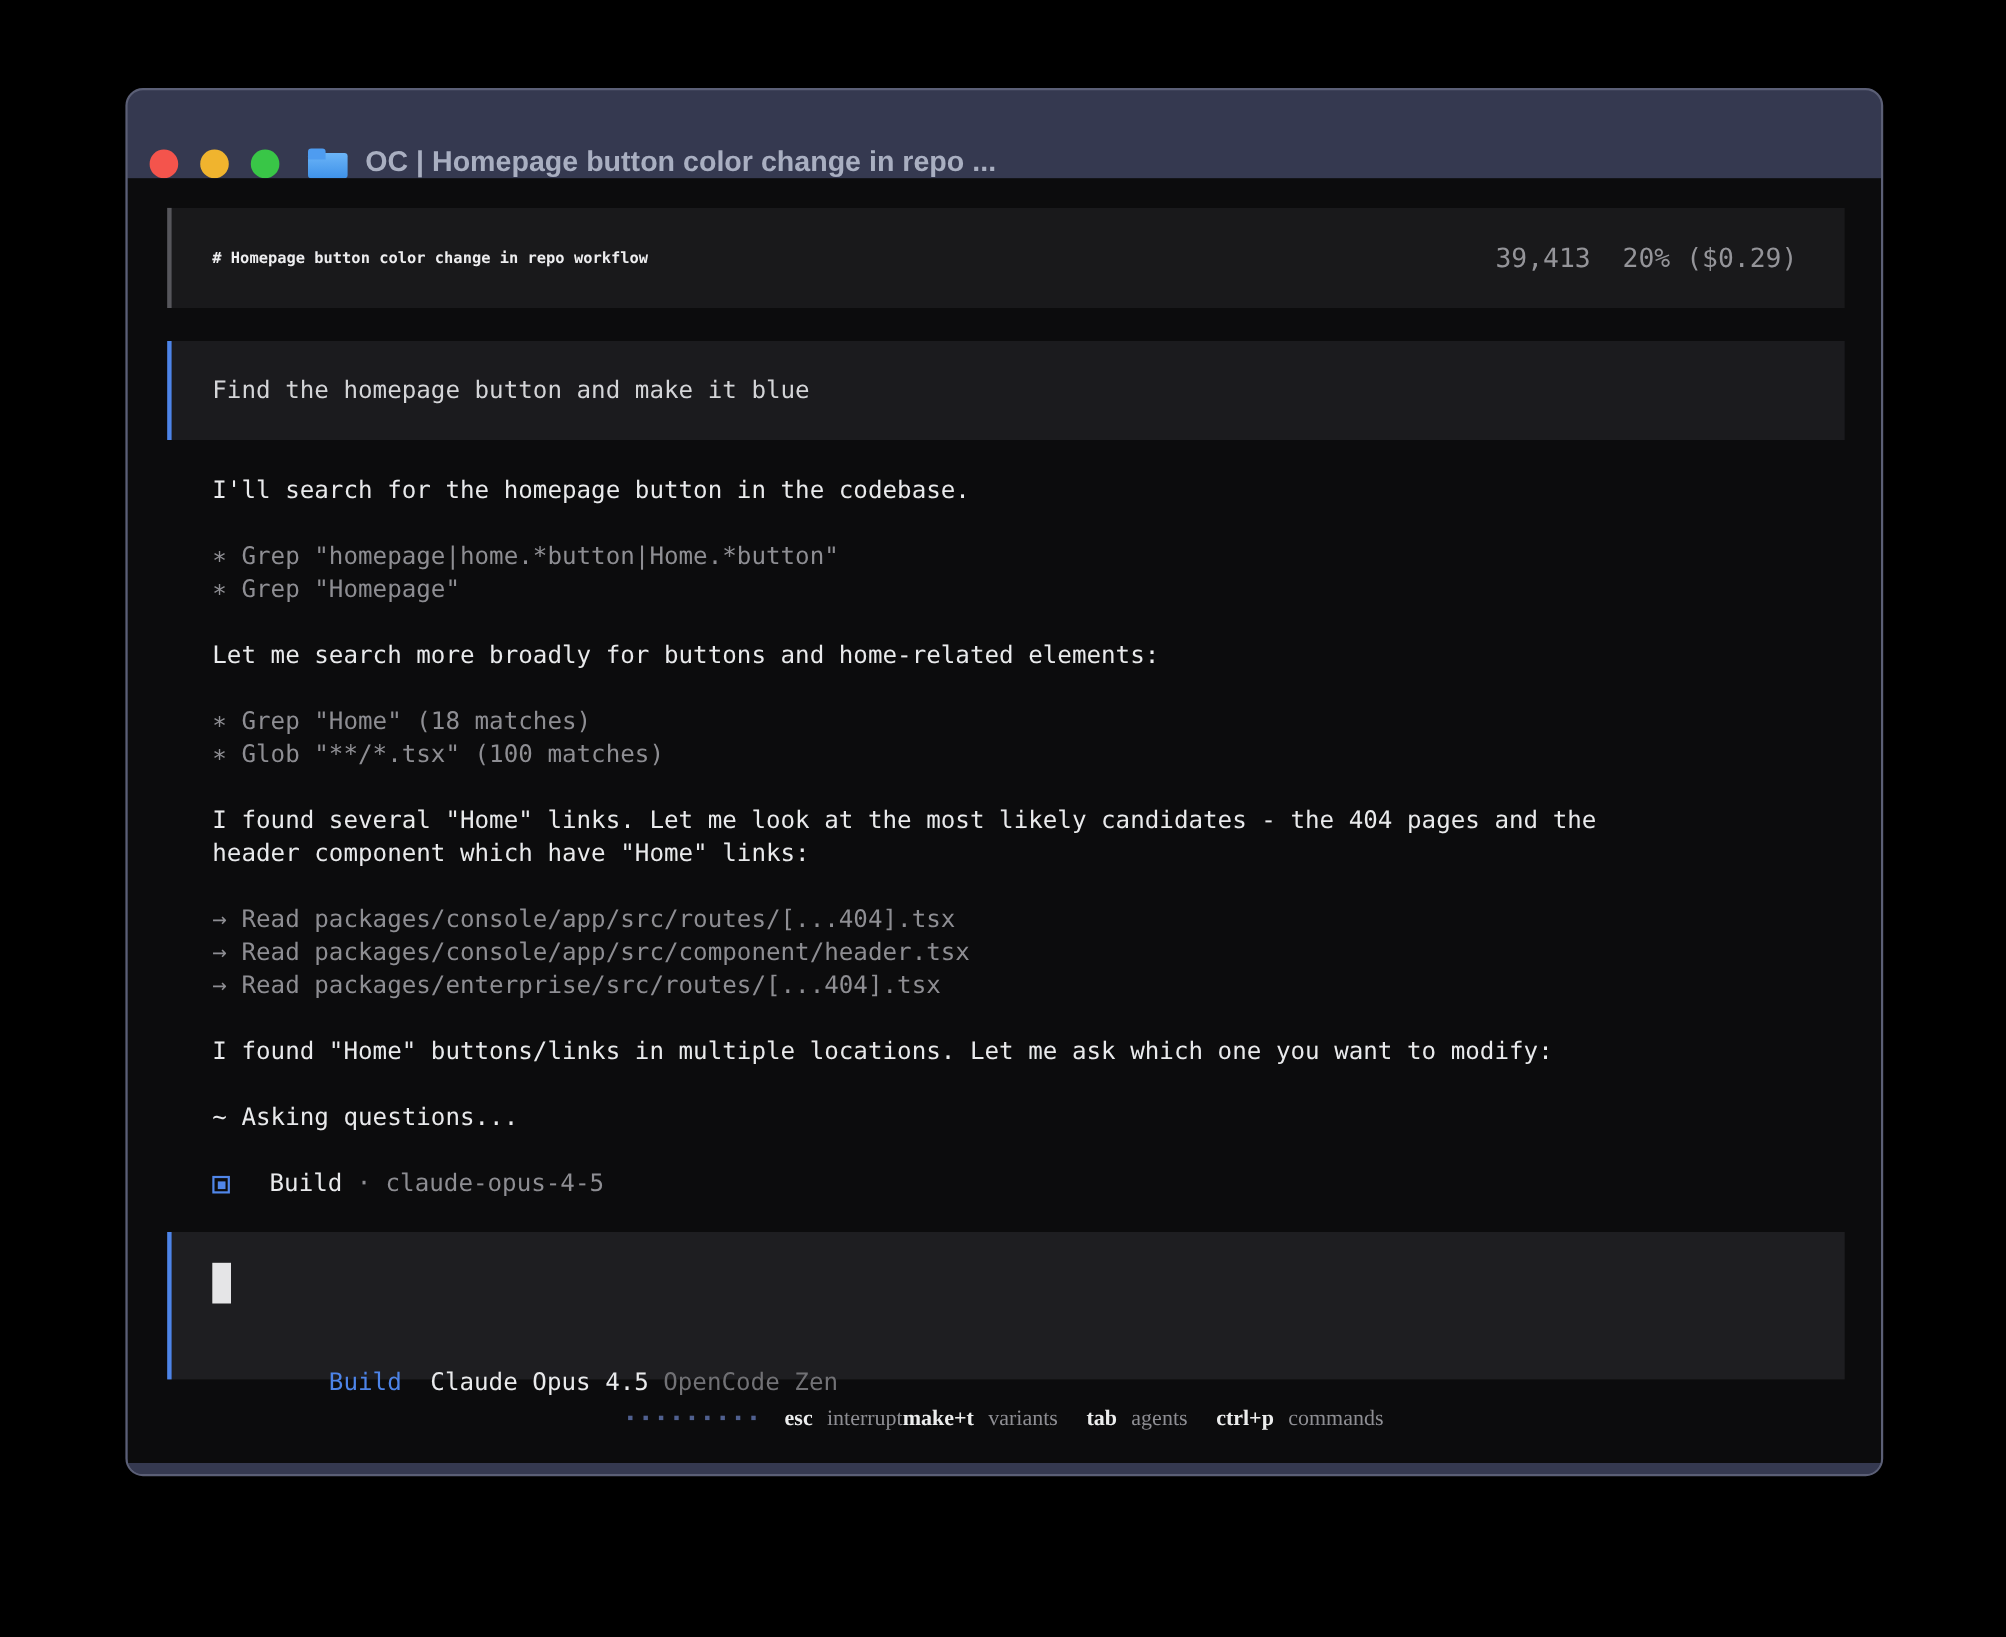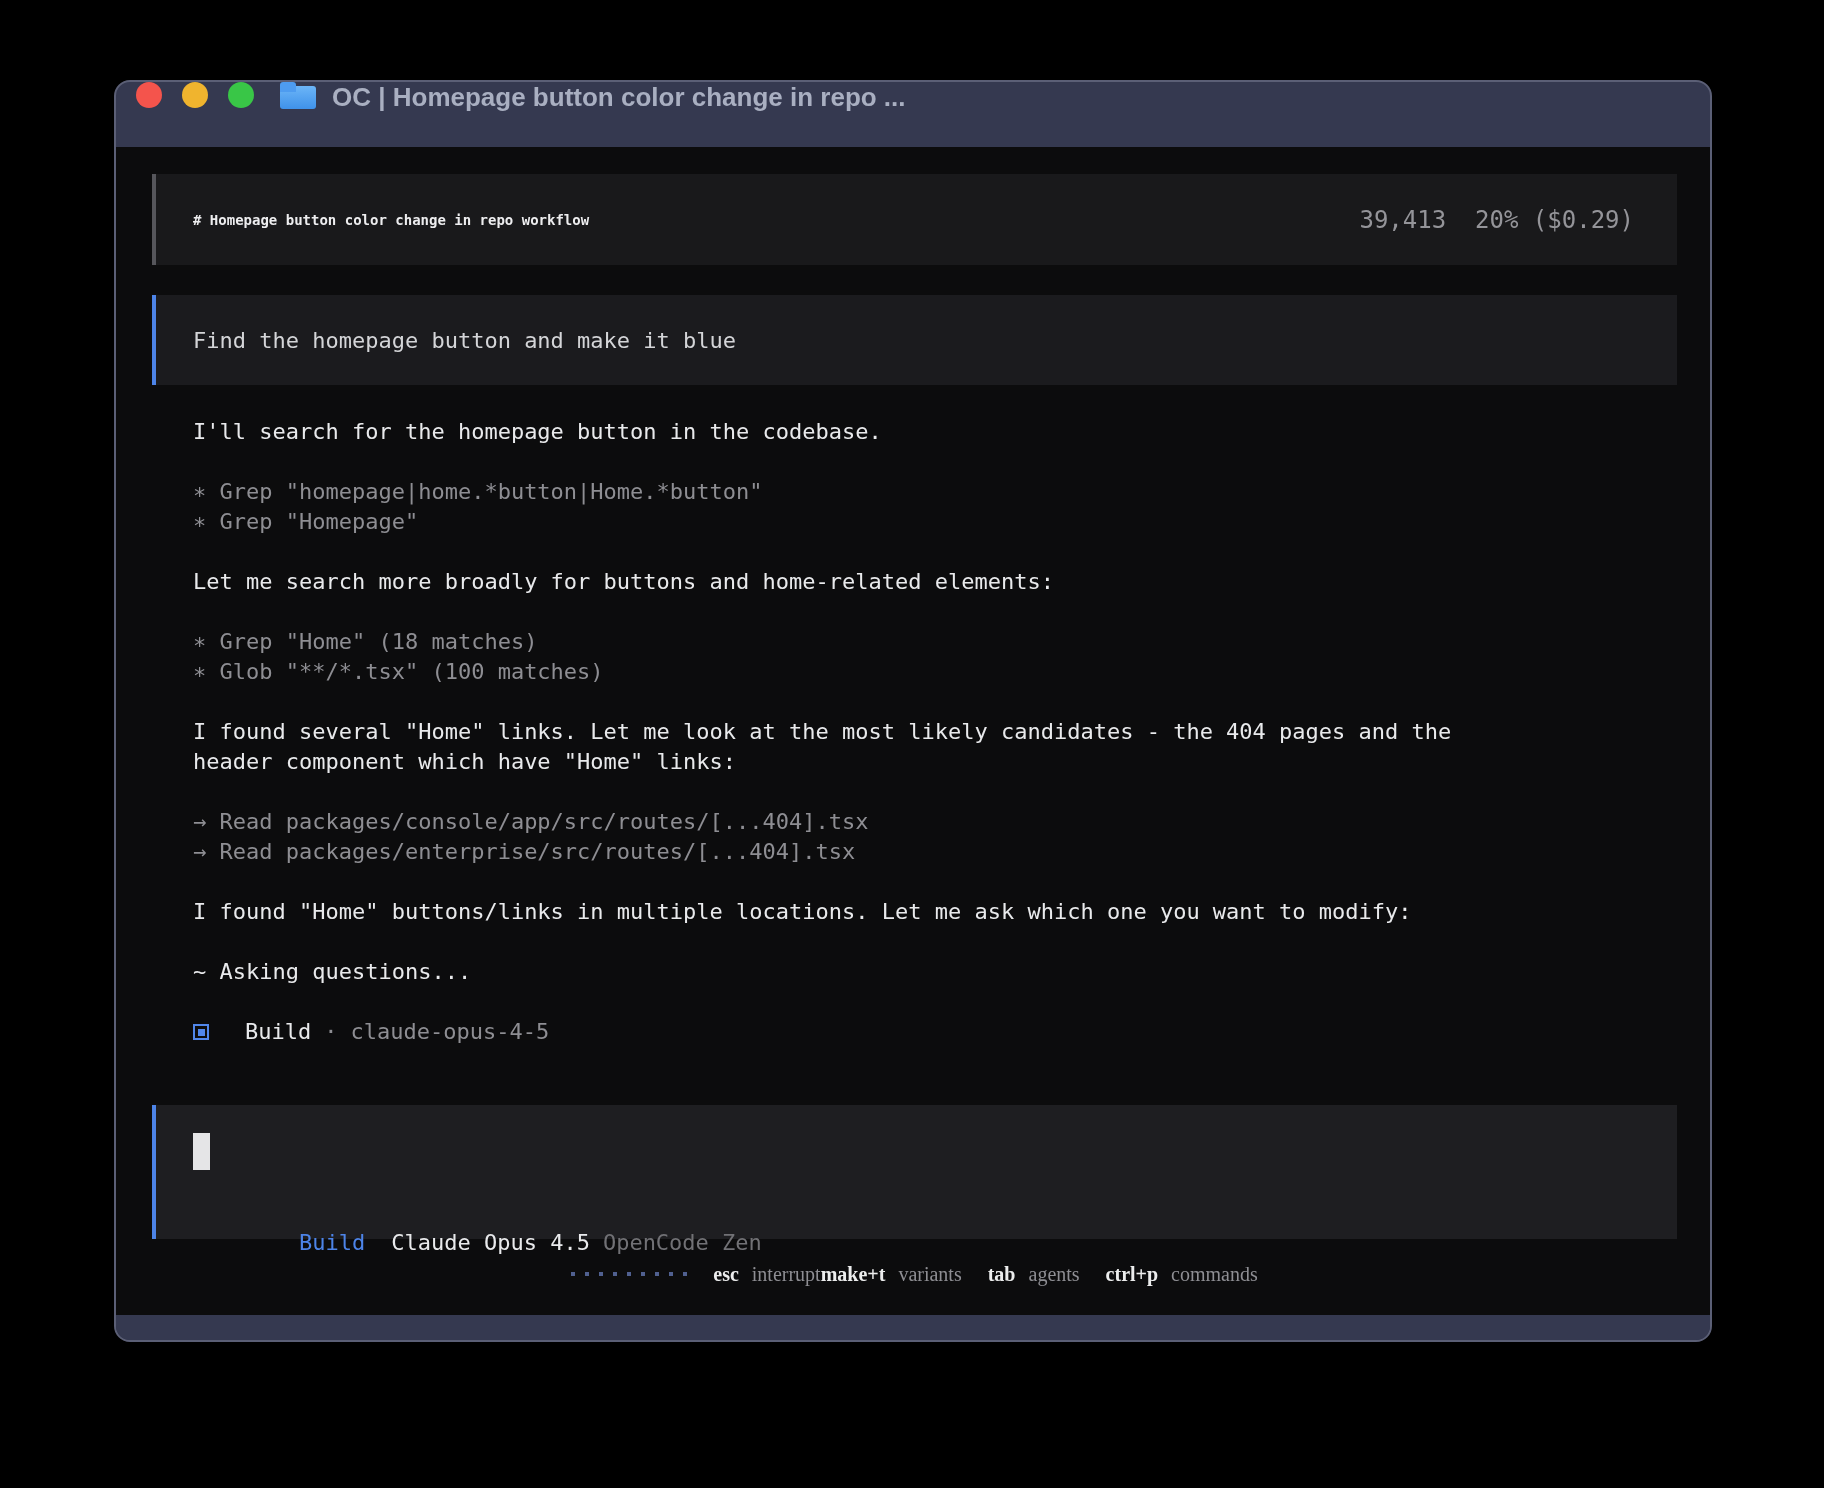--- a/index.html
+++ b/index.html
@@ -8,22 +8,22 @@
 
   .window {
     position: absolute; left: 114px; top: 80px;
     width: 1598px; height: 1262px;
     background: #353950;
     border: 2px solid #5b5f76;
     border-radius: 16px;
     overflow: hidden;
   }
   .titlebar {
-    position: relative; height: 65px;
-    display: flex; align-items: flex-start;
+    position: relative; height: 80px;
+    display: flex; align-items: flex-end;
   }
   .traffic { display: flex; gap: 20px; margin-left: 20px; }
   .light { width: 26px; height: 26px; border-radius: 50%; }
 
   .folder-icon { position: relative; width: 36px; height: 27px; margin-left: 26px; }
   .folder-tab {
     position: absolute; left: 0; top: 0; width: 16px; height: 10px;
     background: #4e9cf0; border-radius: 3px 3px 0 0;
   }
   .folder-body {
@@ -139,20 +139,21 @@
         <div class="row"></div>
         <div class="row row-text">Let me search more broadly for buttons and home-related elements:</div>
         <div class="row"></div>
         <div class="row row-tool">∗ Grep "Home" (18 matches)</div>
         <div class="row row-tool">∗ Glob "**/*.tsx" (100 matches)</div>
         <div class="row"></div>
         <div class="row row-text">I found several "Home" links. Let me look at the most likely candidates - the 404 pages and the</div>
         <div class="row row-text">header component which have "Home" links:</div>
         <div class="row"></div>
         <div class="row row-tool">→ Read packages/console/app/src/routes/[...404].tsx</div>
+        <div class="row row-tool">→ Read packages/console/app/src/component/header.tsx</div>
         <div class="row row-tool">→ Read packages/enterprise/src/routes/[...404].tsx</div>
         <div class="row"></div>
         <div class="row row-text">I found "Home" buttons/links in multiple locations. Let me ask which one you want to modify:</div>
         <div class="row"></div>
         <div class="row row-text">~ Asking questions...</div>
         <div class="row"></div>
         <div class="row row-agent"><span class="agent-icon"><span class="agent-icon-inner"></span></span><span class="agent-name">Build</span><span class="agent-sep">·</span><span class="agent-model">claude-opus-4-5</span></div>
       </div>
 
     <div class="block input-block">

